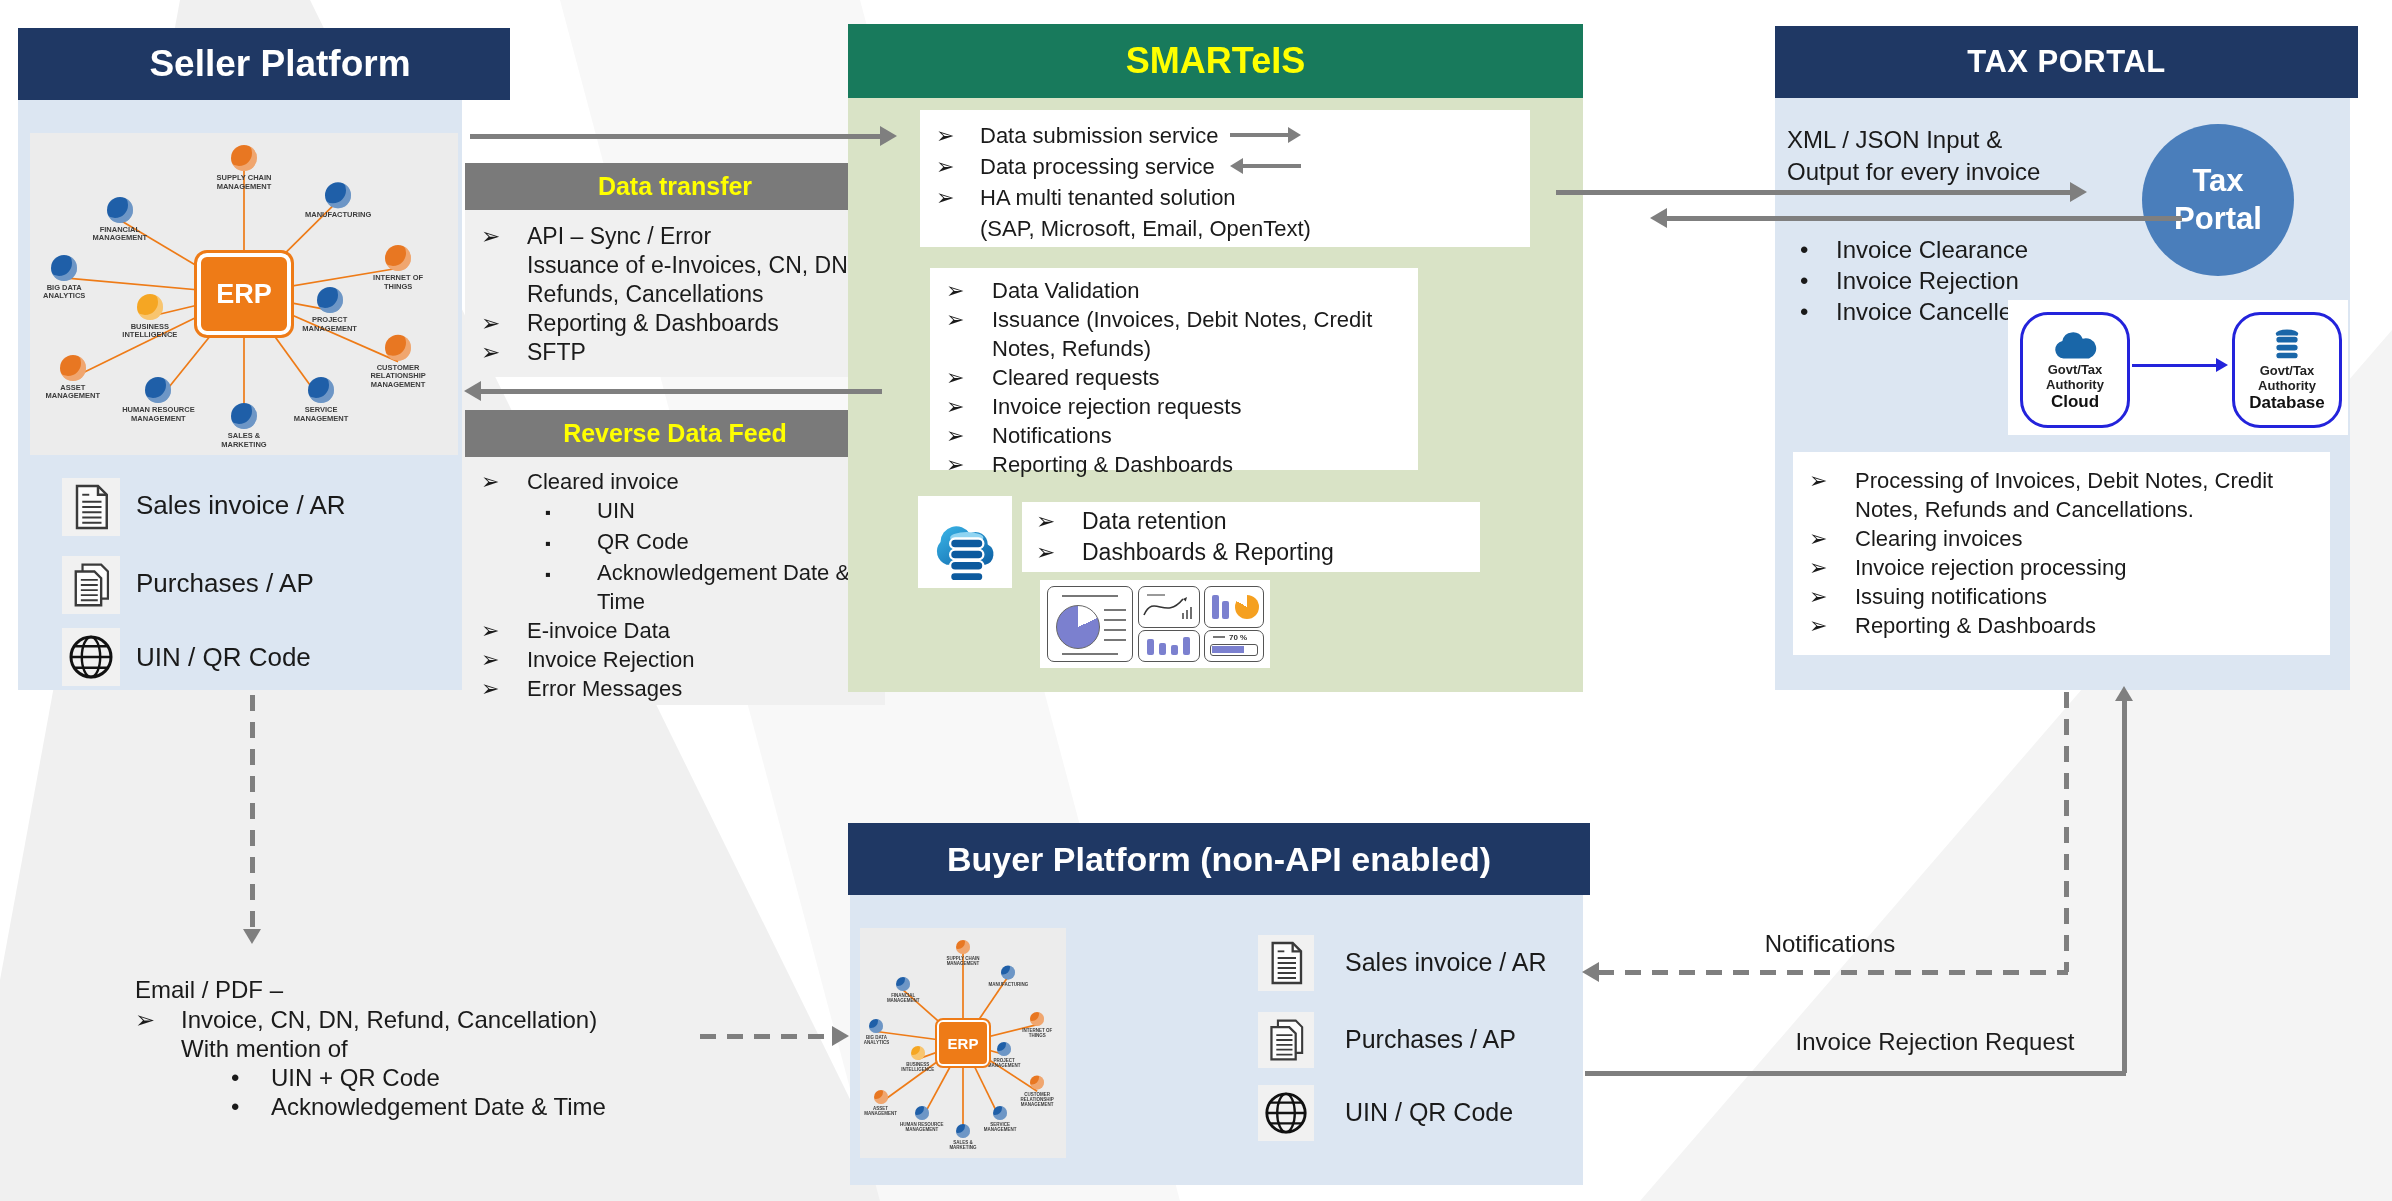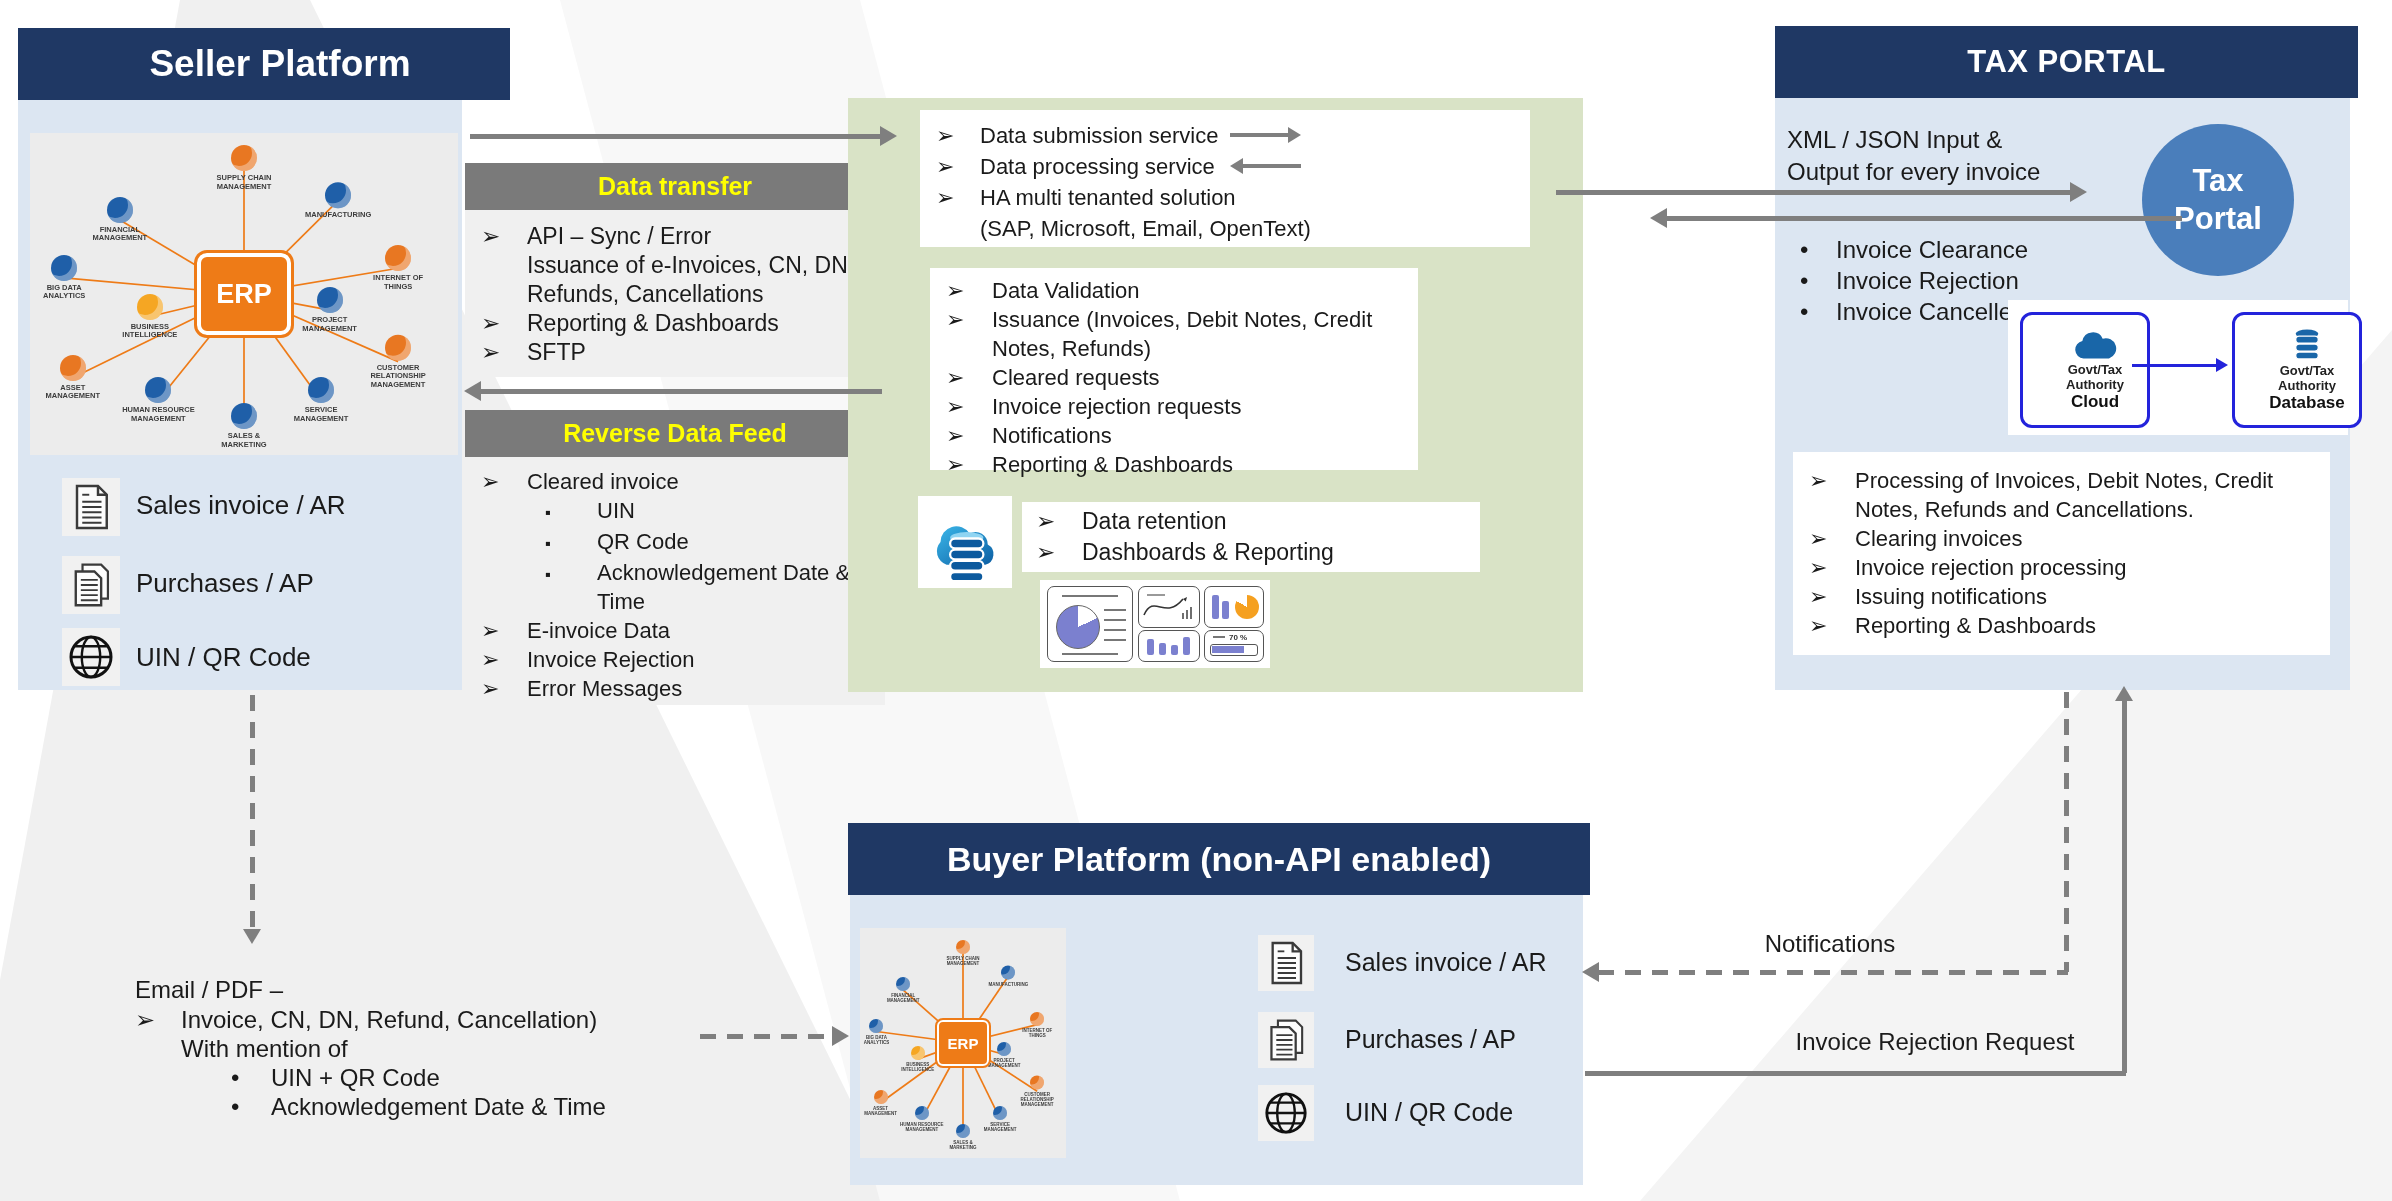--- a/index.html
+++ b/index.html
@@ -54,22 +54,22 @@
   .erp-lb{font-size:7.5px;font-weight:700;color:#3c3c3c;line-height:8.5px;margin-top:3px;}
   .erp-chip{position:absolute;left:50%;top:50%;transform:translate(-50%,-50%);width:86px;height:74px;
             background:var(--erp_orange);border-radius:10px;border:4px solid #fff;outline:3px solid var(--erp_orange);
             color:#fff;font-weight:700;font-size:27px;display:flex;align-items:center;justify-content:center;}
   .erp.small .erp-node{width:44px;}
   .erp.small .erp-ic{width:14px;height:14px;}
   .erp.small .erp-lb{font-size:4.5px;line-height:5px;margin-top:2px;}
   .erp.small .erp-chip{width:48px;height:42px;font-size:15px;border-width:2px;outline-width:2px;border-radius:6px;}
 
   
-  .gov-box{border:3px solid var(--gov_blue);border-radius:12px;background:#fff;
-           display:flex;flex-direction:column;align-items:center;justify-content:center;text-align:center;padding-left:20px;}
+  .gov-box{border:3px solid var(--gov_blue);border-radius:28px;background:#fff;
+           display:flex;flex-direction:column;align-items:center;justify-content:center;text-align:center;}
   .gov-l{font-size:13px;font-weight:700;line-height:15px;color:#222;}
   .gov-b{font-size:17px;font-weight:700;line-height:19px;color:#111;}
 
   .dash-card{position:absolute;border:1.6px solid #555;border-radius:7px;background:#fff;}
   .pbar{position:absolute;border:1.5px solid #555;border-radius:3px;}
   .pfill{position:absolute;background:#7B80CF;}
   .mini-line{position:absolute;height:2px;background:#777;}
   .mini-bar{position:absolute;background:#7B80CF;border-radius:2px;}
 
   .circle{border-radius:50%;background:var(--circle_blue);display:flex;align-items:center;justify-content:center;
@@ -233,20 +233,23 @@
         <span class="b">➢</span>
         <span class="t">Invoice Rejection</span>
       </div>
     <div class="li">
         <span class="b">➢</span>
         <span class="t">Error Messages</span>
       </div>
   </div>
 
   <div class="abs lgreen" style="left:848px;top:98px;width:735px;height:594px;"></div>
+  <div class="abs green panel-hd" style="left:848px;top:24px;width:735px;height:74px;font-size:36px;color:var(--yellow);">
+    <span>SMARTeIS</span>
+  </div>
 
   <div class="abs white" style="left:920px;top:110px;width:610px;height:137px;padding:10px 10px 0 16px;box-sizing:border-box;font-size:22px;line-height:31px;">
     <div class="li">
         <span class="b" style="width:44px;">➢</span>
         <span class="t">Data submission service</span>
       </div>
     <div class="li">
         <span class="b" style="width:44px;">➢</span>
         <span class="t">Data processing service</span>
       </div>

